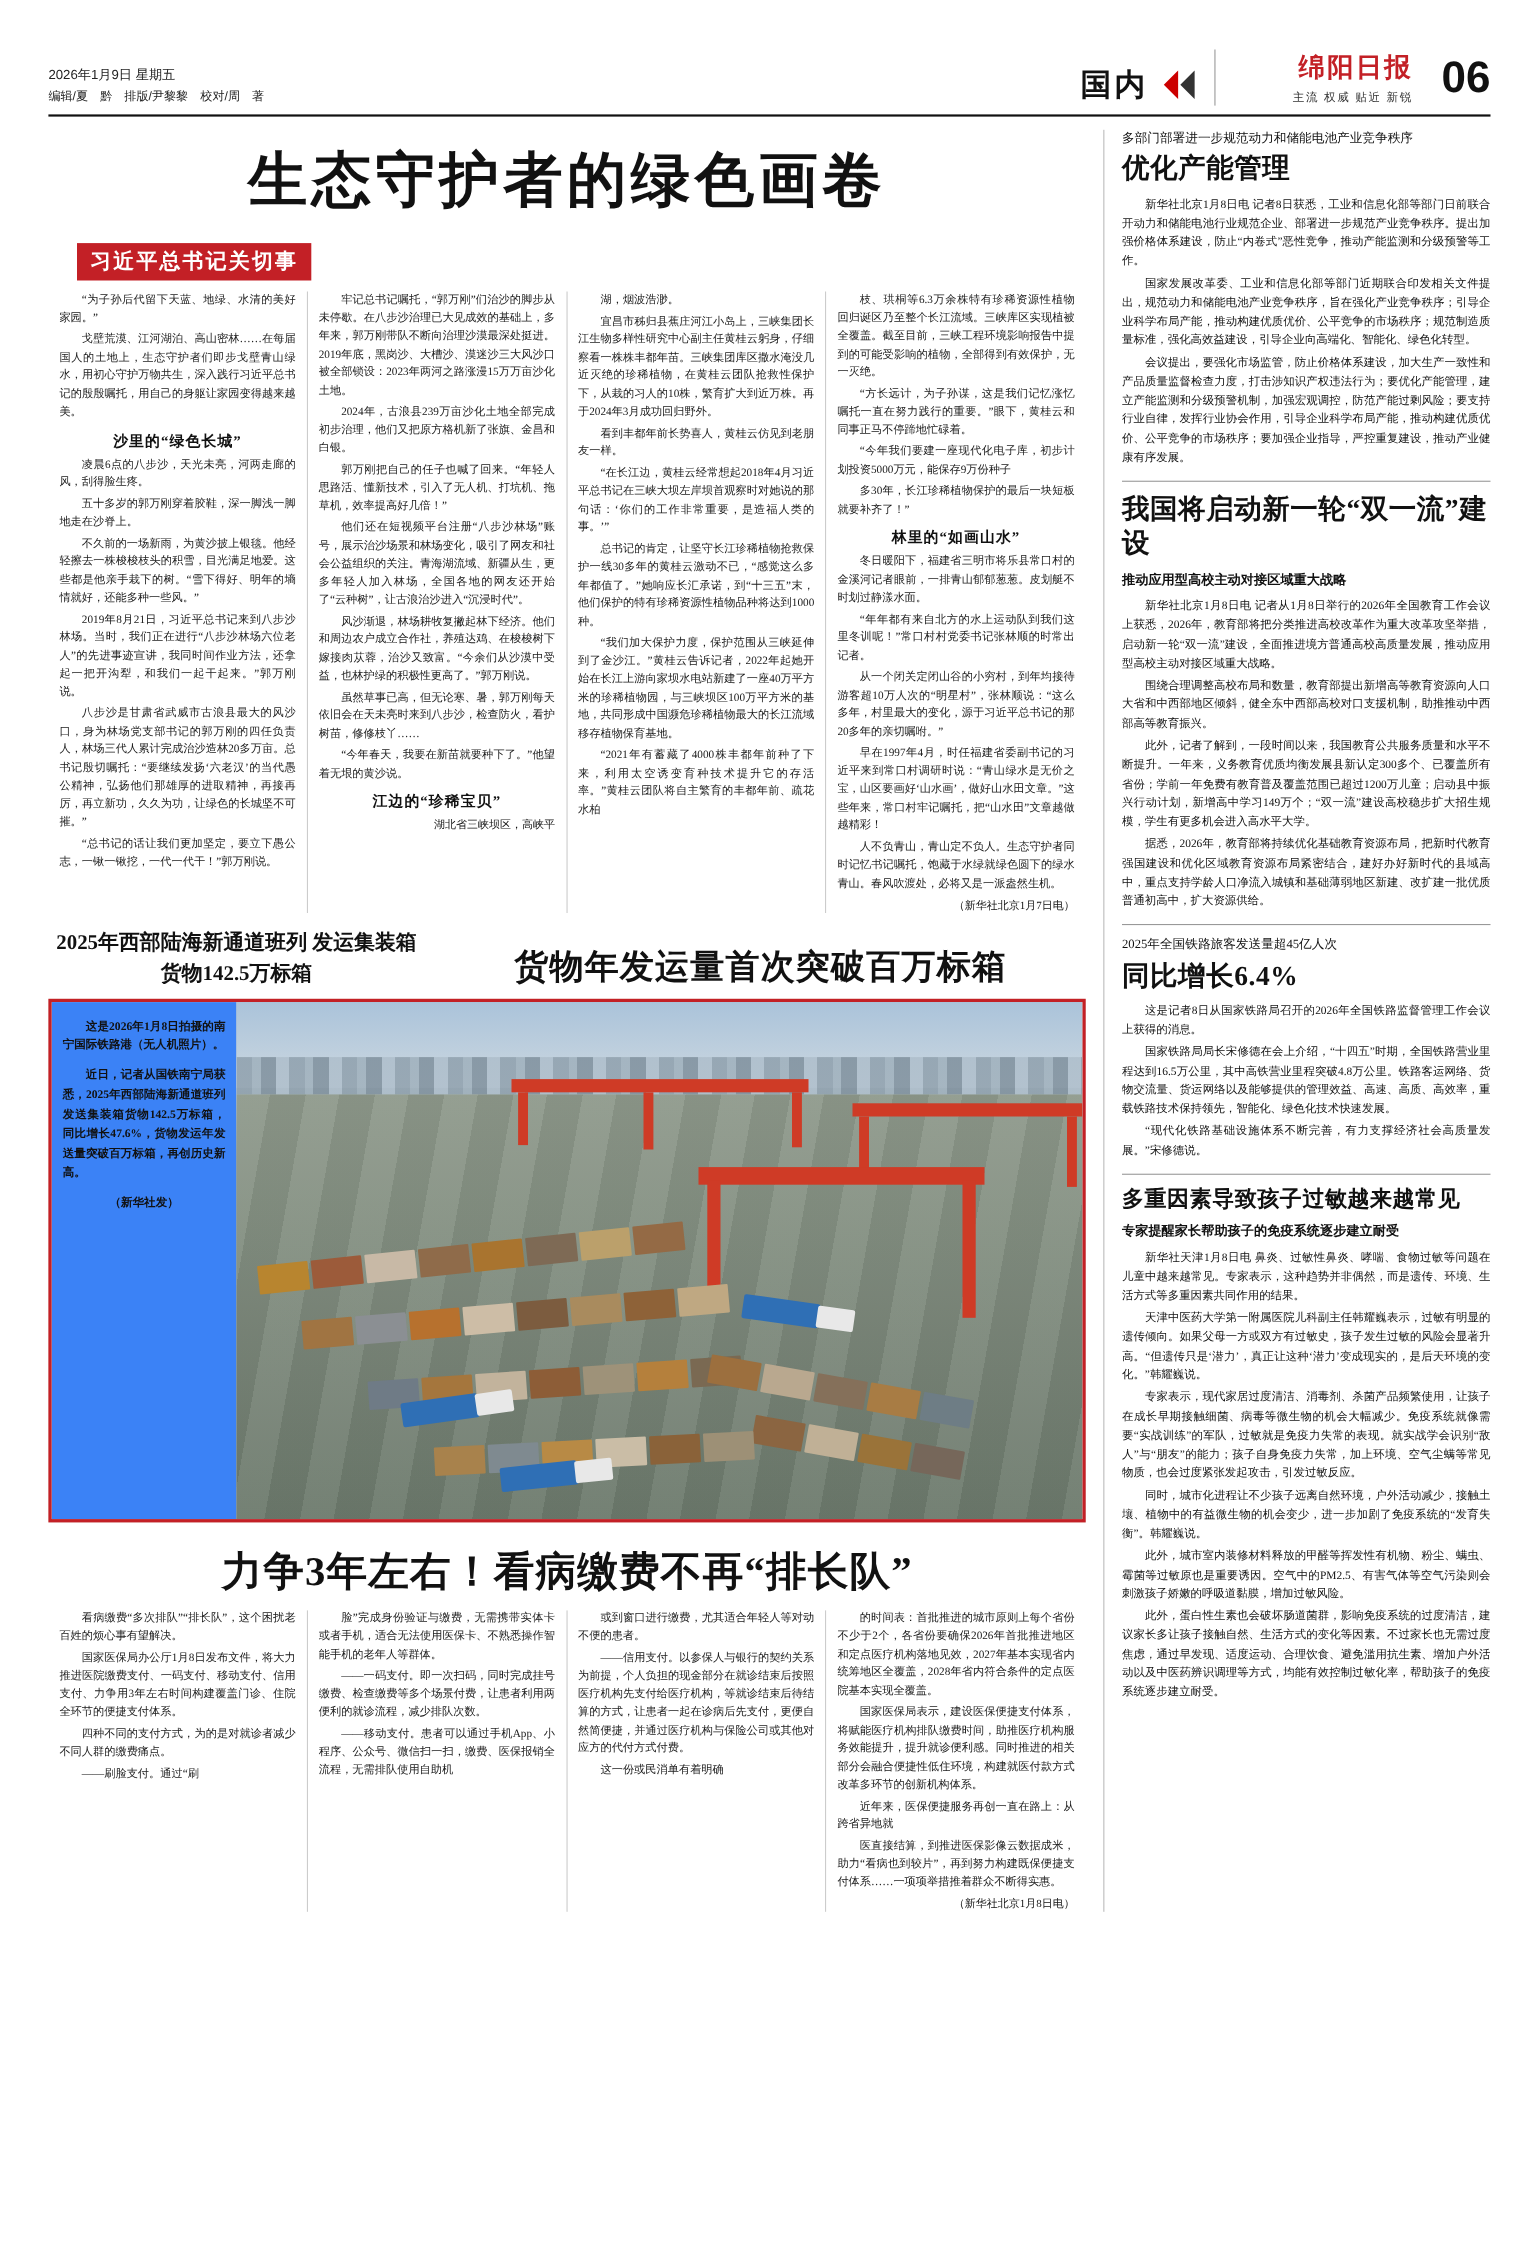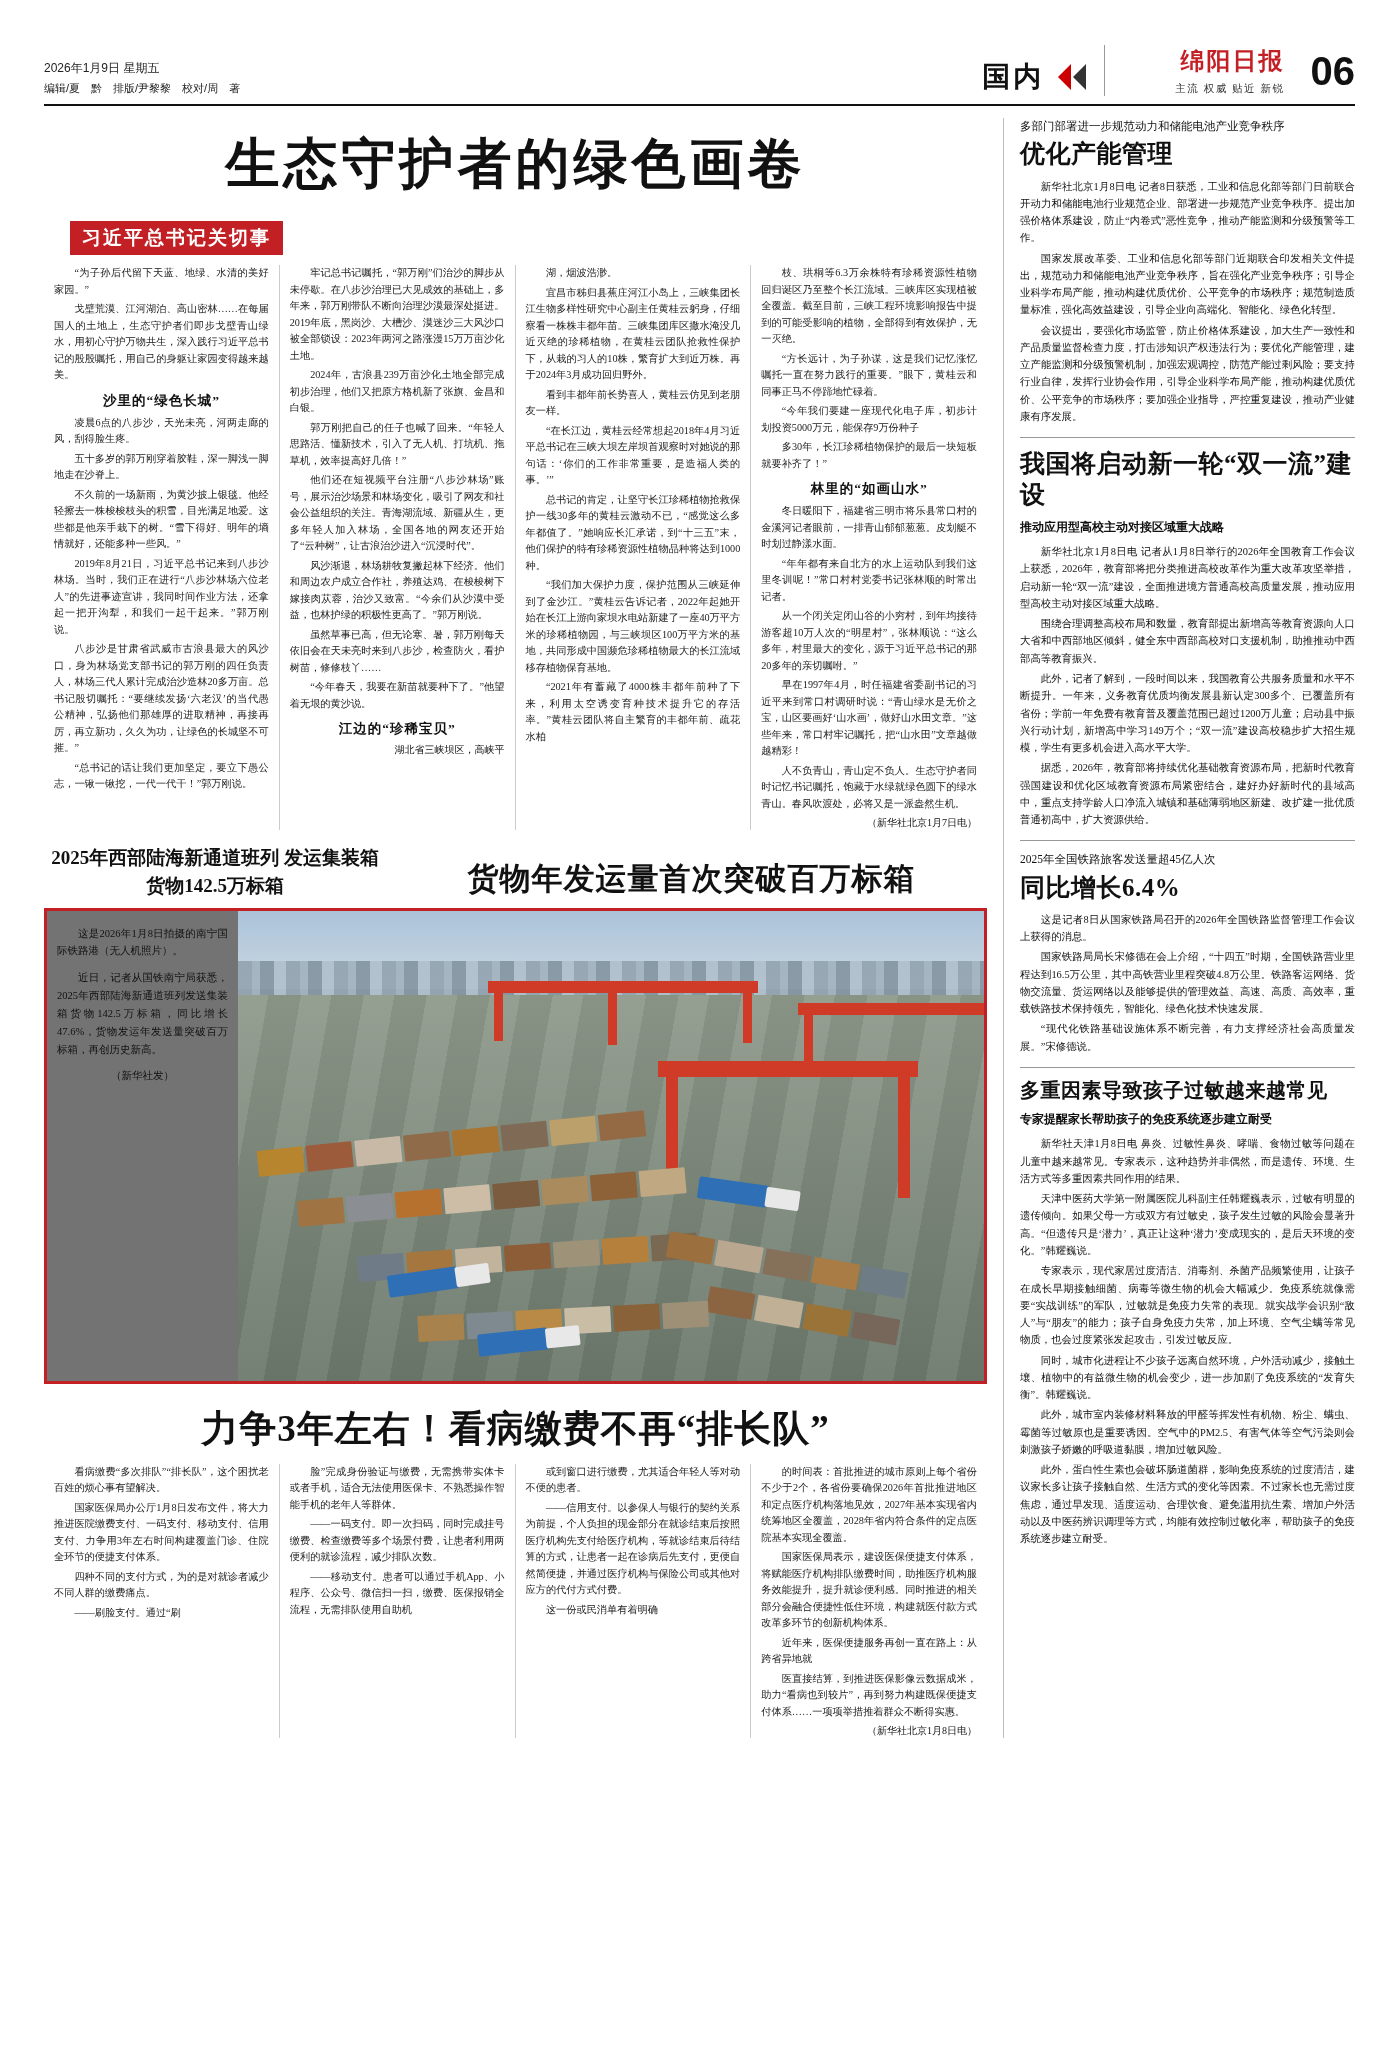--- a/index.html
+++ b/index.html
@@ -212,26 +212,27 @@
   }
   .photo-wrap {
     border: 3px solid #c32026;
     position: relative;
     height: 470px;
     display: flex;
     overflow: hidden;
     background: #e9e5dc;
   }
   .cap-col {
-    width: 191px;
+    width: 168px;
     padding: 14px 10px;
     box-sizing: border-box;
-    background: #737373;
+    background: #3b82f6;
     font-size: 10.5px;
     line-height: 1.7;
+    font-weight: bold;
   }
   .cap-col p { margin: 0 0 9px; text-indent: 2em; text-align: justify;}
   .cap-col .src { text-align: center; text-indent: 0; }
   .photo-img {
     flex: 1;
     position: relative;
     background: linear-gradient(#9fb8cf 0%, #b9c9d8 14%, #9aa79f 22%, #7d8c7e 30%, #6f7d70 100%);
     overflow: hidden;
   }
   .sky {

